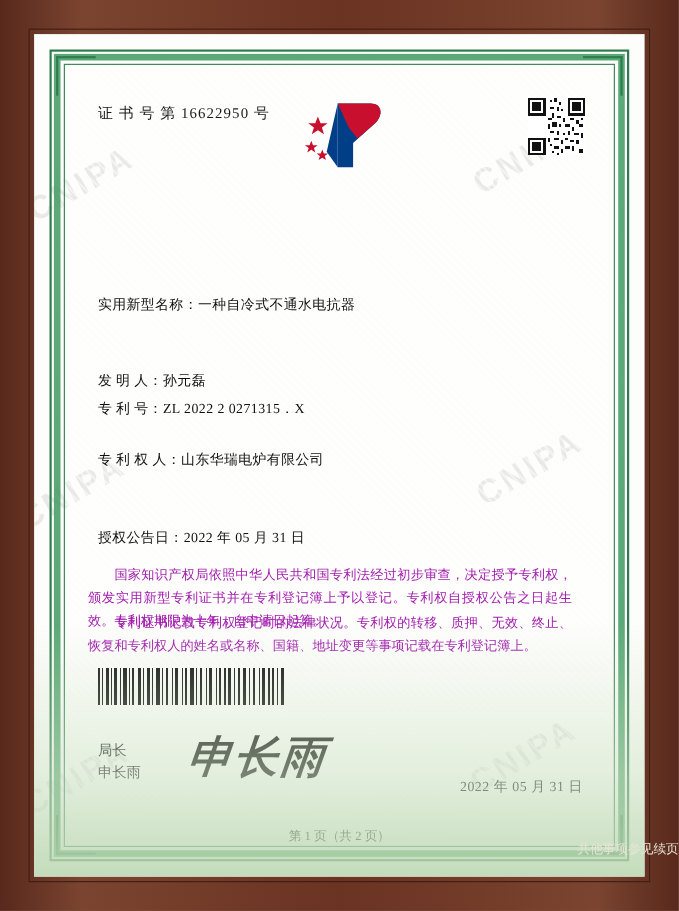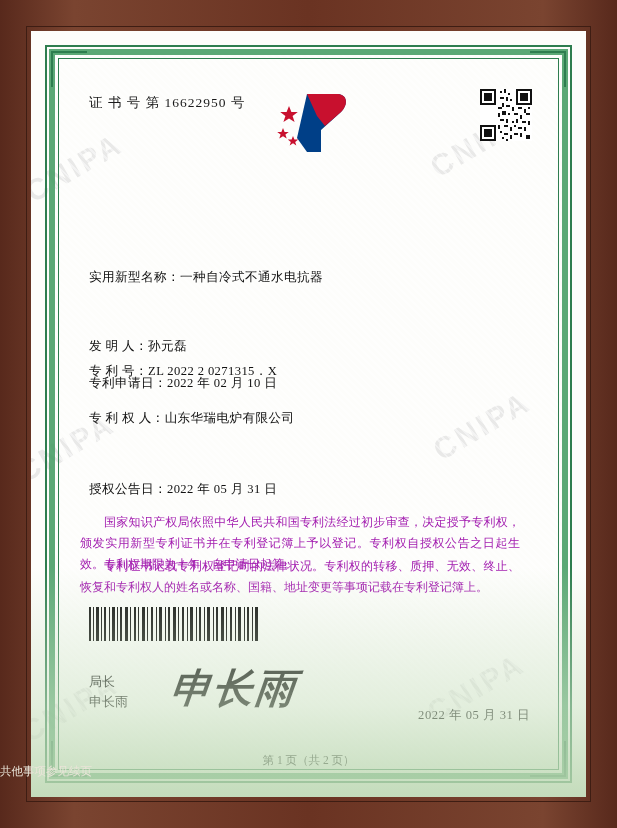--- a/index.html
+++ b/index.html
@@ -105,21 +105,21 @@
   #signature{
     position:absolute;left:140px;top:630px;
     font-size:40px;color:#111;
     font-family:"Liberation Serif", serif;
     font-style:italic;font-weight:bold;letter-spacing:2px;
     transform:skewX(-6deg);
   }
   #sig-date{position:absolute;right:56px;top:676px;font-size:12.6px;color:#111;letter-spacing:.5px;}
 
   #page-num{position:absolute;left:0;top:722px;width:555px;text-align:center;font-size:11.5px;color:#222;}
-  #footnote{position:absolute;left:0;top:764px;width:617px;text-align:left;font-size:11.5px;color:#e9e4d8;}
+  #footnote{position:absolute;left:0;top:764px;width:617px;text-align:right;font-size:11.5px;color:#e9e4d8;}
 </style>
 </head>
 <body>
 
 <div id="frame">
   <div id="frame-inner-line"></div>
 
   <div id="page">
 
     <div class="wm" style="left:-10px;top:120px;">CNIPA</div>
@@ -211,23 +211,20 @@
 
       <div class="field" style="top:238px;">
         <span class="flabel">实用新型名称：</span><span class="fval">一种自冷式不通水电抗器</span>
       </div>
       <div class="field" style="top:283px;margin-top:24px;">
         <span class="flabel">发 明 人：</span><span class="fval">孙元磊</span>
       </div>
       <div class="field" style="top:308px;margin-top:24px;">
         <span class="flabel">专 利 号：</span><span class="fval">ZL 2022 2 0271315．X</span>
       </div>
-      <div class="field" style="top:344px;">
-        <span class="flabel">专利申请日：</span><span class="fval">2022 年 02 月 10 日</span>
-      </div>
       <div class="field" style="top:379px;">
         <span class="flabel">专 利 权 人：</span><span class="fval">山东华瑞电炉有限公司</span>
       </div>
 
       <div class="field" style="top:450px;">
         <span class="flabel">授权公告日：</span><span class="fval">2022 年 05 月 31 日</span>
       </div>
 
       <div class="para" style="top:481px;">国家知识产权局依照中华人民共和国专利法经过初步审查，决定授予专利权，颁发实用新型专利证书并在专利登记簿上予以登记。专利权自授权公告之日起生效。专利权期限为十年，自申请日起算。</div>
       <div class="para" style="top:525px;">专利证书记载专利权登记时的法律状况。专利权的转移、质押、无效、终止、恢复和专利权人的姓名或名称、国籍、地址变更等事项记载在专利登记簿上。</div>

